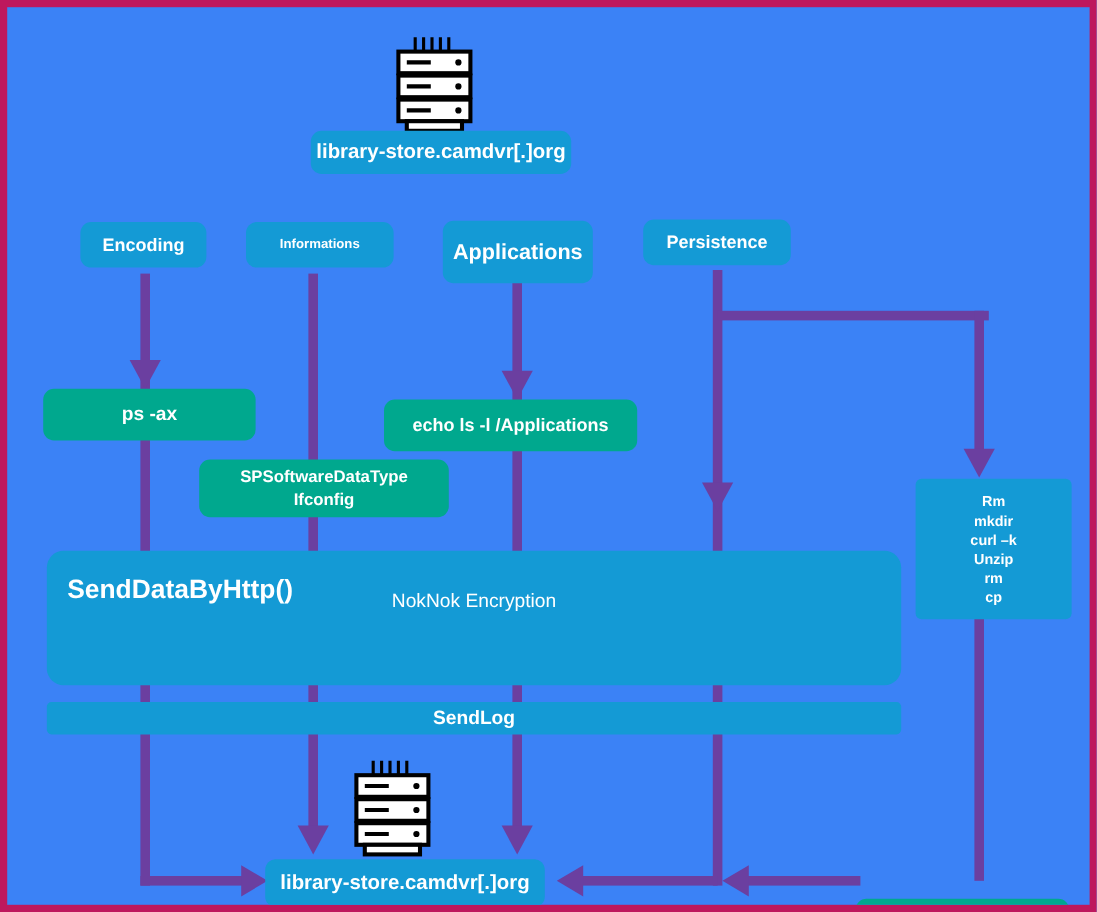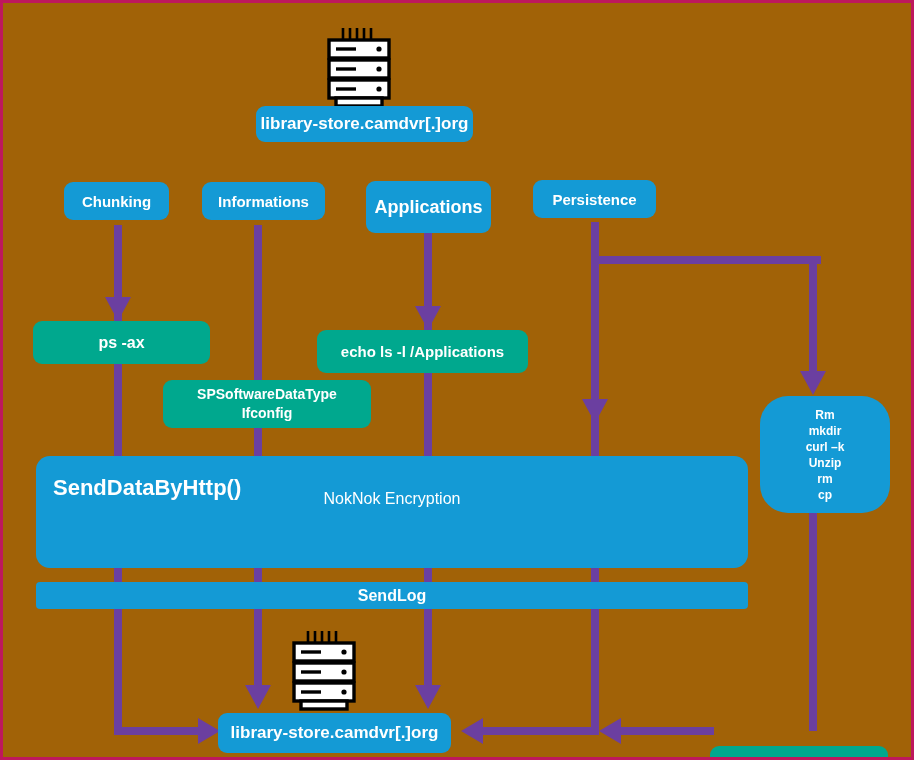--- a/index.html
+++ b/index.html
@@ -1,18 +1,18 @@
 <!DOCTYPE html>
 <html><head>
 <meta charset="utf-8">
 <style>
   html,body{margin:0;padding:0;background:#e8e8e8;}
   #canvas{
-    position:relative;width:914px;height:760px;background:#a16207;
-    border:3px solid #be185d;box-sizing:border-box;overflow:hidden;
+    position:relative;width:914px;height:760px;background:#3b82f6;
+    border:6px solid #be185d;box-sizing:border-box;overflow:hidden;
     font-family:"Liberation Sans", sans-serif;
   }
   .box{position:absolute;color:#fff;font-weight:bold;display:flex;
        align-items:center;justify-content:center;text-align:center;
        box-sizing:border-box;}
   .blue{background:#149AD5;}
   .teal{background:#00A88E;}
   .r8{border-radius:9px;}
   .vline,.hline{position:absolute;background:#6B3FA0;}
   .tri{position:absolute;width:0;height:0;}
@@ -104,35 +104,35 @@
     </g>
     <g fill="#000">
       <circle cx="52" cy="22" r="2.6"></circle>
         <circle cx="52" cy="42" r="2.6"></circle>
         <circle cx="52" cy="62" r="2.6"></circle>
     </g>
   </svg>
 
   <div class="box blue r8 z2" style="left:253px;top:103px;width:217px;height:36px;font-size:17px;">library-store.camdvr[.]org</div>
 
-  <div class="box blue r8 z2" style="left:61px;top:179px;width:105px;height:38px;font-size:15px;">Chunking</div>
-  <div class="box blue r8 z2" style="left:199px;top:179px;width:123px;height:38px;font-size:15px;">Informations</div>
+  <div class="box blue r8 z2" style="left:61px;top:179px;width:105px;height:38px;font-size:15px;">Encoding</div>
+  <div class="box blue r8 z2" style="left:199px;top:179px;width:123px;height:38px;font-size:11px;">Informations</div>
   <div class="box blue r8 z2" style="left:363px;top:178px;width:125px;height:52px;font-size:18px;">Applications</div>
   <div class="box teal r8 z2" style="left:30px;top:318px;width:177px;height:43px;font-size:16px;">ps -ax</div>
 
   <div class="box blue r8 z2" style="left:530px;top:177px;width:123px;height:38px;font-size:15px;">Persistence</div>
 
   <div class="box teal r8 z2 stack" style="left:160px;top:377px;width:208px;height:48px;font-size:14px;line-height:19px;">
     <div>SPSoftwareDataType</div>
     <div>Ifconfig</div>
   </div>
 
   <div class="box teal r8 z2" style="left:314px;top:327px;width:211px;height:43px;font-size:15px;">echo ls -l /Applications</div>
 
-  <div class="box blue z2 stack" style="left:757px;top:393px;width:130px;height:117px;border-radius:28px;font-size:12px;line-height:16px;">
+  <div class="box blue z2 stack" style="left:757px;top:393px;width:130px;height:117px;border-radius:5px;font-size:12px;line-height:16px;">
     <div>Rm</div>
     <div>mkdir</div>
     <div>curl –k</div>
     <div>Unzip</div>
     <div>rm</div>
     <div>cp</div>
   </div>
 
   <div class="box blue z2" style="left:33px;top:453px;width:712px;height:112px;border-radius:14px;"></div>
   <div class="z3" style="position:absolute;left:50px;top:472px;color:#fff;font-weight:bold;font-size:22px;">SendDataByHttp()</div>

